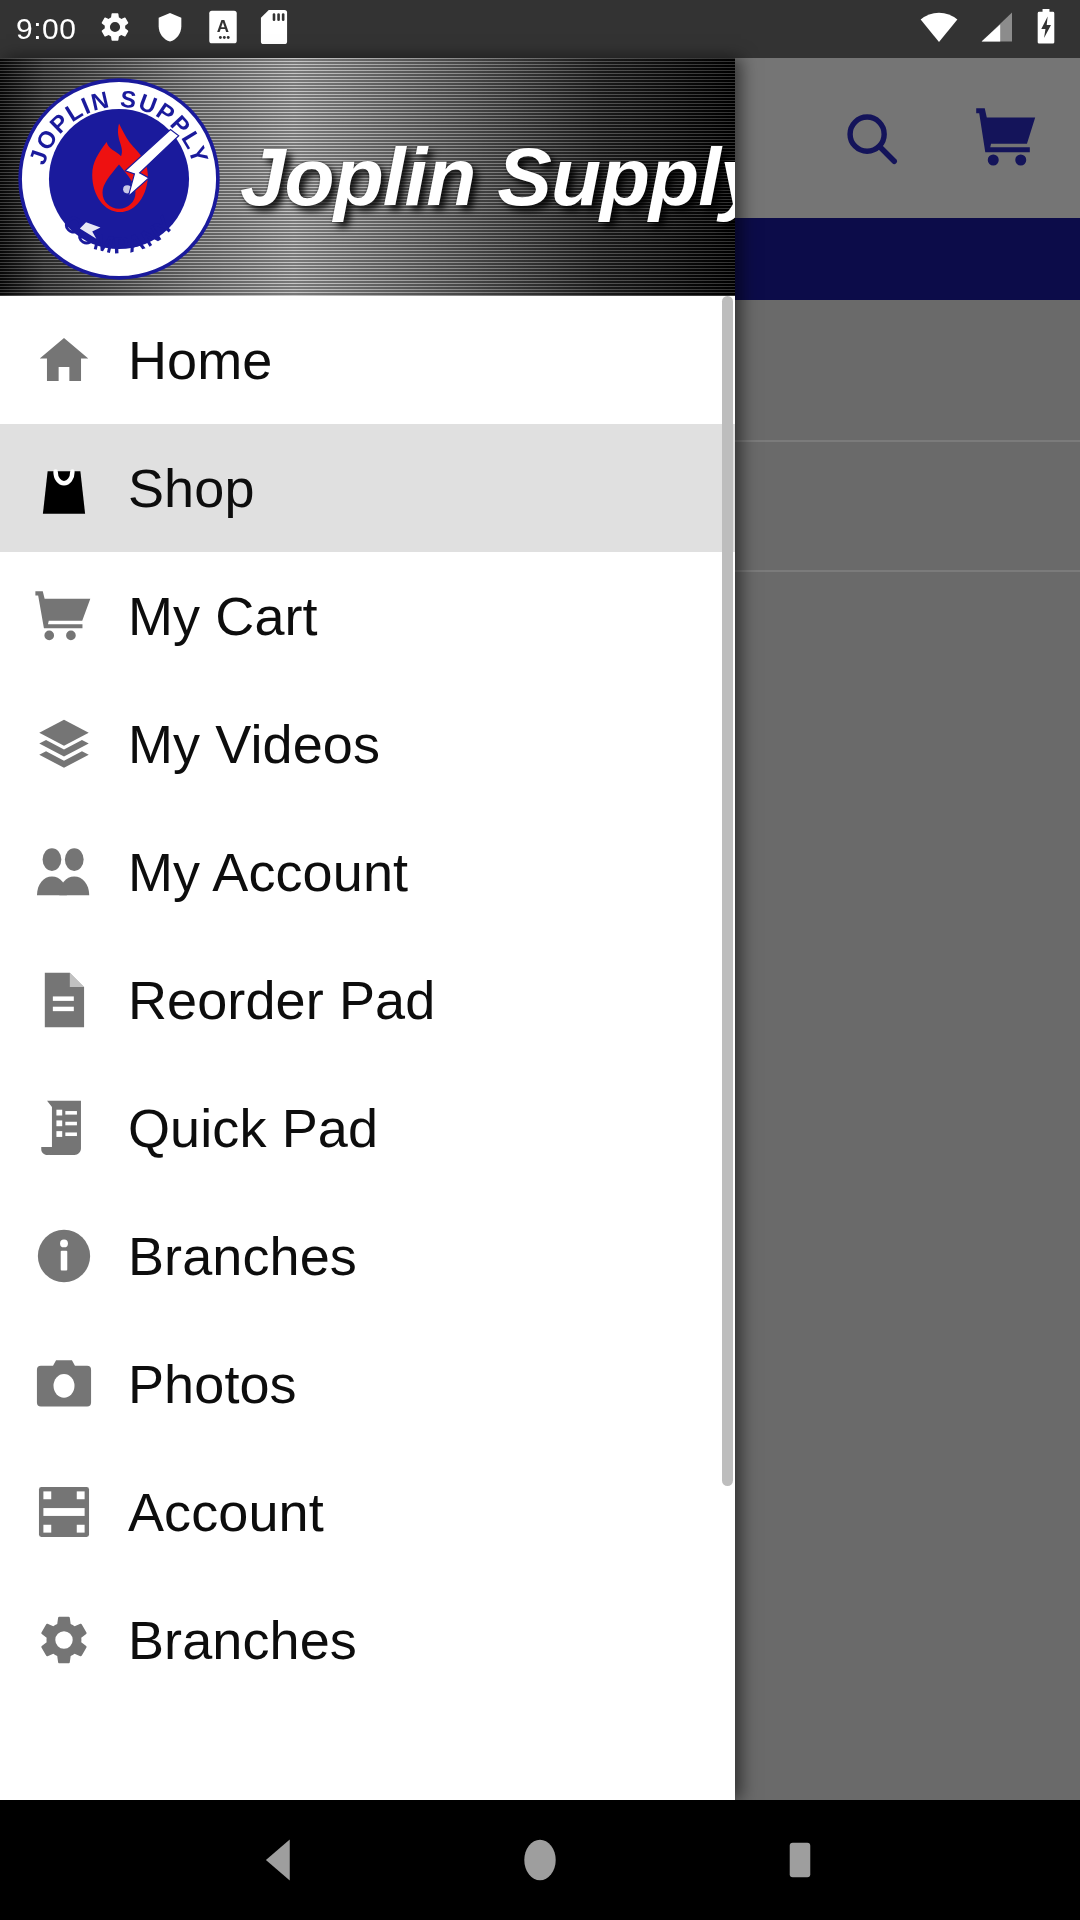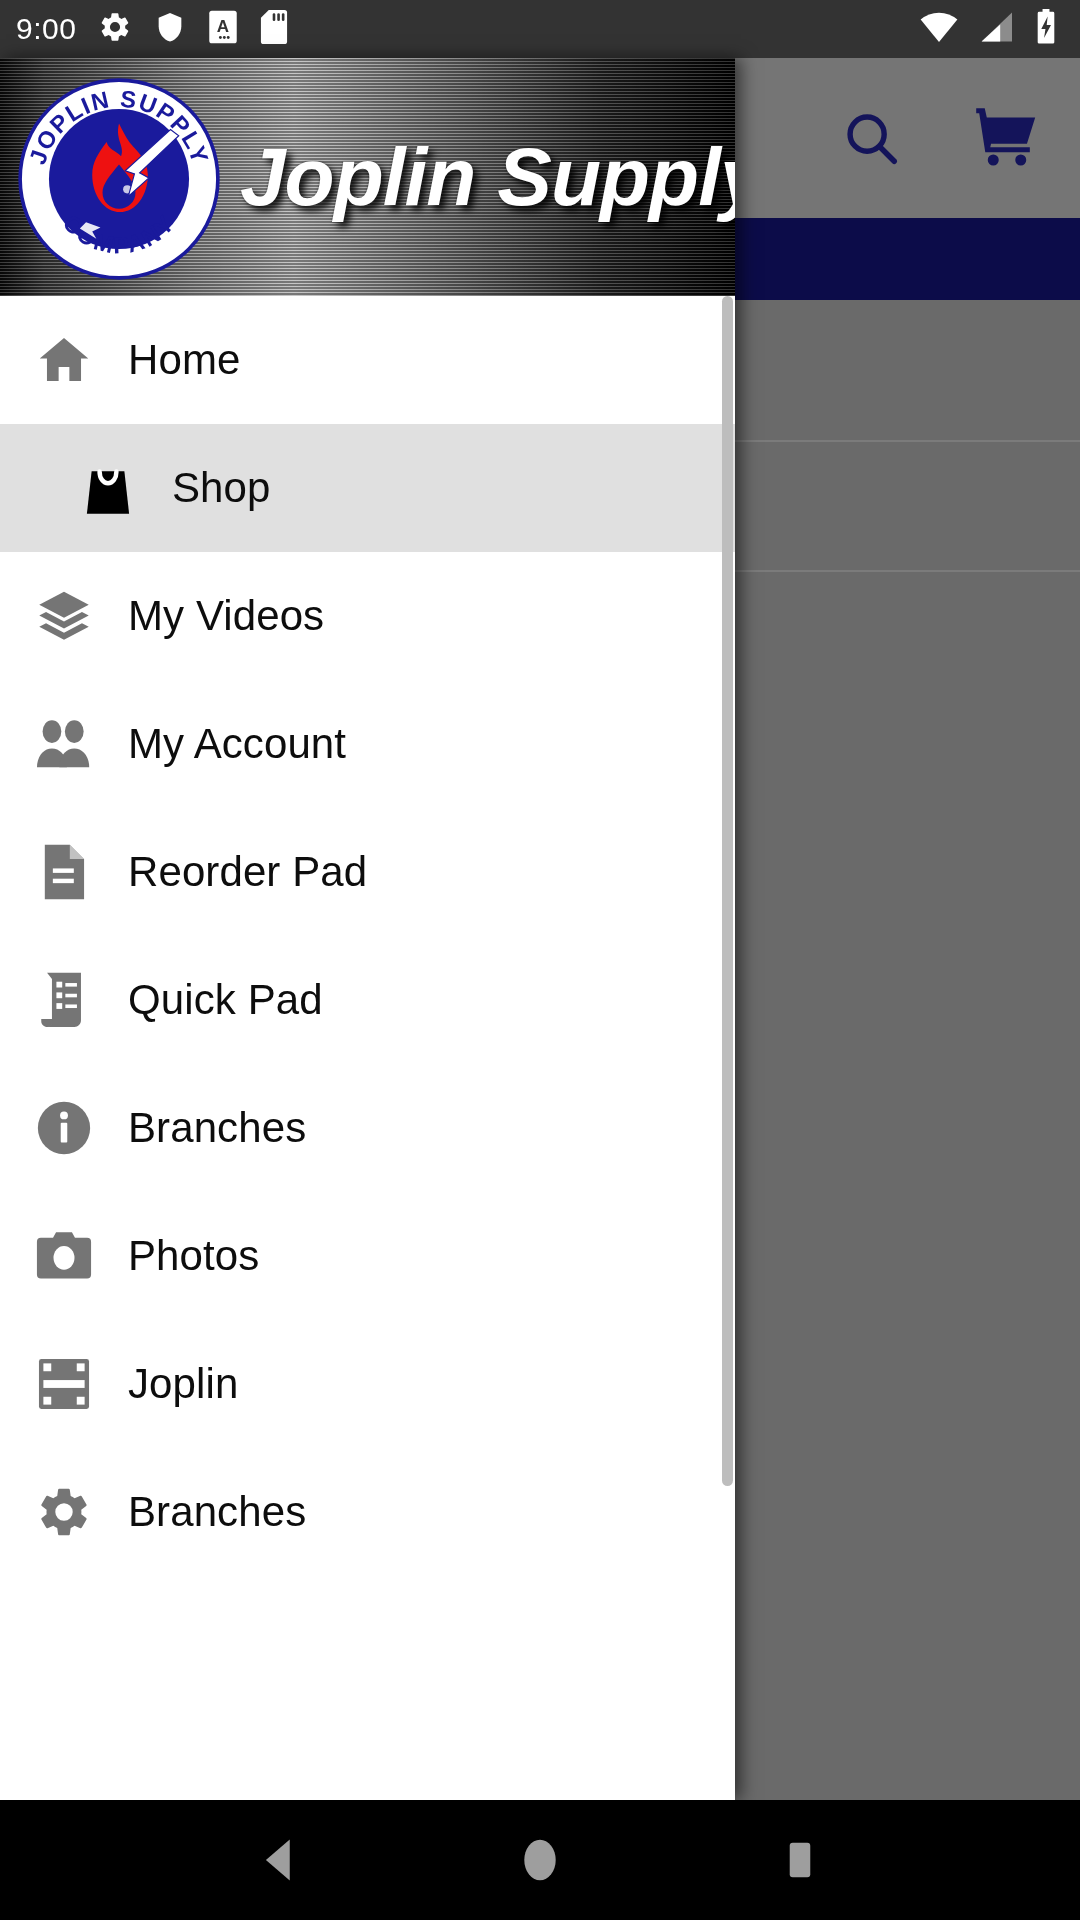--- a/index.html
+++ b/index.html
@@ -82,27 +82,27 @@
     letter-spacing:-1px; white-space:nowrap;
     text-shadow:5px 5px 7px rgba(0,0,0,.85), 0 0 2px rgba(0,0,0,.6);
   }
 
   
   #drawer-list{ position:relative; width:735px; }
   .nav-item{
     position:relative; width:735px; height:128px;
     display:flex; align-items:center; background:#ffffff;
   }
-  .nav-item.selected{ background:#e0e0e0;padding-left:44px; }
+  .nav-item.selected{ background:#e0e0e0; }
   .nav-icon{
     width:128px; flex:none; display:flex;
     align-items:center; justify-content:center;
   }
   .nav-label{
-    font-size:42px; color:#0d0d0d; font-weight:400; letter-spacing:.1px;
+    font-size:54px; color:#0d0d0d; font-weight:400; letter-spacing:.1px;
   }
 
   
   #drawer-scrollbar-track{
     position:absolute; top:238px; right:2px; width:11px;
     height:1438px; background:transparent;
   }
   #drawer-scrollbar-thumb{
     position:absolute; top:0; left:0; width:11px; height:1190px;
     background:#bdbdbd; border-radius:6px;
@@ -248,20 +248,29 @@
       <span class="nav-icon">
         <svg width="52" height="56" viewBox="0 0 24 26" fill="#000000">
           <path d="M4.4 5.2h15.2L21.8 25H2.2L4.4 5.2z"></path>
           <path d="M8 5.2a4 4 0 0 1 8 0" fill="none" stroke="#000000" stroke-width="0"></path>
           <path d="M8.1 5.4c0 3.1 1.7 5.4 3.9 5.4s3.9-2.3 3.9-5.4" fill="none" stroke="#ffffff" stroke-width="2.1" stroke-linecap="round"></path>
         </svg>
       </span>
       <span class="nav-label">Shop</span>
     </div>
 
+    <div class="nav-item">
+      <span class="nav-icon">
+        <svg width="60" height="58" viewBox="0 0 26 24" fill="#757575">
+          <path d="M6.6 18.3a2.1 2.1 0 1 0 0 4.2 2.1 2.1 0 0 0 0-4.2zm9.4 0a2.1 2.1 0 1 0 0 4.2 2.1 2.1 0 0 0 0-4.2z"></path>
+          <path d="M0.6 1.3h3.2l.8 3.2h19.8l-3.5 9.6H6.4l-.35 1.5H21v1.7H4.3L1.8 3.1H0.6V1.3z"></path>
+        </svg>
+      </span>
+      <span class="nav-label">My Cart</span>
+    </div>
 
     <div class="nav-item">
       <span class="nav-icon">
         <svg width="58" height="56" viewBox="0 0 24 24" fill="#757575">
           <path d="M12 1.6 1.4 7.2 12 12.8 22.6 7.2 12 1.6z"></path>
           <path d="M1.4 11.8 12 17.4l10.6-5.6-2.9-1.5L12 14.4l-7.7-4.1-2.9 1.5z"></path>
           <path d="M1.4 16.6 12 22.2l10.6-5.6-2.9-1.5L12 19.2l-7.7-4.1-2.9 1.5z"></path>
         </svg>
       </span>
       <span class="nav-label">My Videos</span>
@@ -333,21 +342,21 @@
       <span class="nav-icon">
         <svg width="54" height="54" viewBox="0 0 22 22" fill="#757575">
           <rect x="0.8" y="0.8" width="20.4" height="20.4" rx="1"></rect>
           <rect x="2.6" y="2.6" width="3.2" height="3.2" fill="#ffffff"></rect>
           <rect x="2.6" y="9.4" width="16.8" height="3.2" fill="#ffffff"></rect>
           <rect x="2.6" y="16.2" width="3.2" height="3.2" fill="#ffffff"></rect>
           <rect x="16.2" y="2.6" width="3.2" height="3.2" fill="#ffffff"></rect>
           <rect x="16.2" y="16.2" width="3.2" height="3.2" fill="#ffffff"></rect>
         </svg>
       </span>
-      <span class="nav-label">Joplin</span>
+      <span class="nav-label">Account</span>
     </div>
 
     <div class="nav-item">
       <span class="nav-icon">
         <svg width="58" height="58" viewBox="0 0 24 24" fill="#757575">
           <path d="M19.14 12.94a7.07 7.07 0 0 0 .06-.94 7.07 7.07 0 0 0-.06-.94l2.03-1.58a.5.5 0 0 0 .12-.62l-1.92-3.32a.5.5 0 0 0-.6-.22l-2.39.96a7.1 7.1 0 0 0-1.62-.94l-.36-2.54a.5.5 0 0 0-.5-.42h-3.84a.5.5 0 0 0-.5.42l-.36 2.54c-.59.24-1.13.56-1.62.94l-2.39-.96a.5.5 0 0 0-.6.22L2.67 8.86a.5.5 0 0 0 .12.62l2.03 1.58c-.04.31-.06.62-.06.94s.02.63.06.94l-2.03 1.58a.5.5 0 0 0-.12.62l1.92 3.32c.12.21.37.3.6.22l2.39-.96c.49.38 1.03.7 1.62.94l.36 2.54c.04.24.25.42.5.42h3.84c.25 0 .46-.18.5-.42l.36-2.54c.59-.24 1.13-.56 1.62-.94l2.39.96c.23.08.48-.1.6-.22l1.92-3.32a.5.5 0 0 0-.12-.62l-2.03-1.58zM12 15.6A3.6 3.6 0 1 1 15.6 12 3.6 3.6 0 0 1 12 15.6z"></path>
         </svg>
       </span>
       <span class="nav-label">Branches</span>
     </div>

